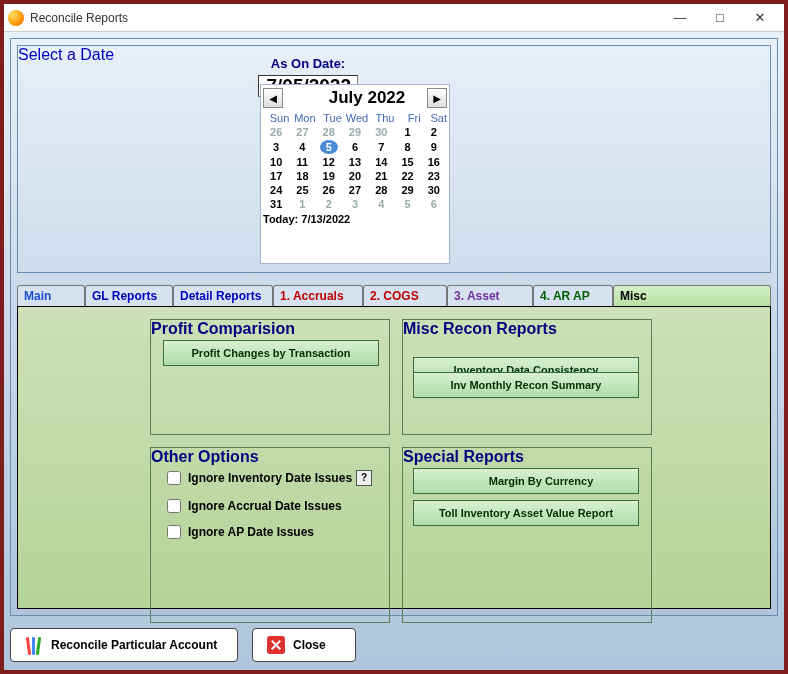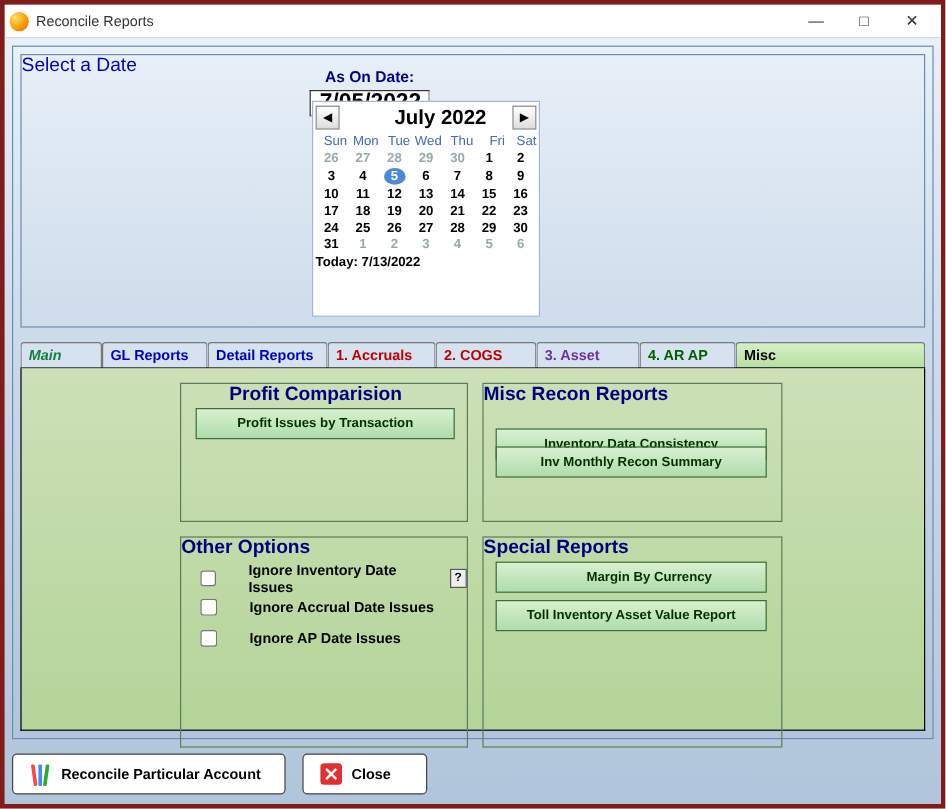--- a/index.html
+++ b/index.html
@@ -30,21 +30,21 @@
   .cal-grid th { color: #4169b5; font-weight: normal; padding: 1px 0; width: 14.28%; text-align: right; }
   .cal-grid th.sun { color: #4169b5; }
   .cal-grid td { text-align: center; padding: 1px 0; font-weight: bold; }
   .cal-grid td.dim { color: #9aa; }
   .cal-grid td .oval { display: inline-block; width: 18px; height: 14px; border-radius: 50%; background: #4a8bd6; color: #fff; line-height: 14px; }
   .cal-today { font-size: 11px; font-weight: bold; padding-top: 2px; }
 
   .tabs-row { position: absolute; top: 246px; left: 6px; right: 6px; height: 22px; display: flex; border-bottom: 1px solid #000; }
   .tab { border: 1px solid #777; border-bottom: none; border-radius: 3px 3px 0 0; padding: 2px 6px; font-size: 12px; font-weight: bold; margin-right: 0px; background: #d6e2ef; cursor: pointer; white-space: nowrap; display:flex; align-items:center; }
   .tab.active { background: linear-gradient(#d4f0c8, #b8e0a0); border-bottom: none; }
-  .tab .t-main { color: #15803d; font-style: italic; }
+  .tab .t-main { color: #1d4ed8; }
   .tab .t-gl { color: #0000c0; }
   .tab .t-detail { color: #0000c0; }
   .tab .t-acc { color: #c00000; }
   .tab .t-cogs { color: #c00000; }
   .tab .t-asset { color: #7030a0; }
   .tab .t-arap { color: #006000; }
   .tab .t-misc { color: #000; }
   .tab.w-main { width: 68px; }
   .tab.w-gl { width: 88px; }
   .tab.w-detail { width: 100px; overflow:hidden; }
@@ -52,34 +52,34 @@
   .tab.w-cogs { width: 84px; }
   .tab.w-asset { width: 86px; }
   .tab.w-arap { width: 80px; }
   .tab.w-misc { flex: 1; }
 
   .tab-body { position: absolute; top: 268px; left: 6px; right: 6px; bottom: 6px; background: linear-gradient(#cde0b8, #b4d498); border: 1px solid #000; border-top: none; }
 
   .groupbox { position: absolute; border: 1px solid #5a7d58; }
   .groupbox .legend { color: #000080; font-weight: bold; }
 
-  .gb-profit { top: 12px; left: 132px; width: 240px; height: 116px; padding-left: 40px; }
+  .gb-profit { top: 12px; left: 132px; width: 240px; height: 116px; }
   .gb-other  { top: 140px; left: 132px; width: 240px; height: 176px; }
   .gb-misc   { top: 12px; left: 384px; width: 250px; height: 116px; }
   .gb-special{ top: 140px; left: 384px; width: 250px; height: 176px; }
 
   .green-btn { display: block; height: 26px; background: linear-gradient(#d8f0d0,#b0dcac); border: 1px solid #3a6e3a; font-size: 11px; font-weight: bold; color: #003000; cursor: pointer; }
 
   .gb-profit .green-btn { position:absolute; top: 20px; left: 12px; width: 216px; }
   .gb-misc .green-btn.b1 { position:absolute; top: 37px; left: 10px; width: 226px; text-decoration: underline; }
   .gb-misc .green-btn.b2 { position:absolute; top: 52px; left: 10px; width: 226px; }
   .gb-special .green-btn.b1 { position:absolute; top: 20px; left: 10px; width: 226px; padding-left: 36px; }
   .gb-special .green-btn.b2 { position:absolute; top: 52px; left: 10px; width: 226px; }
 
-  .chk-row { position: absolute; left: 12px; display: flex; align-items: center; gap: 24px; }
+  .chk-row { position: absolute; left: 12px; display: flex; align-items: center; gap: 4px; }
   .chk-row input { width: 14px; height: 14px; }
   .chk-row label { font-size: 12px; font-weight: bold; color: #000; }
   .chk1 { top: 20px; }
   .chk2 { top: 48px; }
   .chk3 { top: 74px; }
   .help-btn { width: 16px; height: 16px; border: 1px solid #555; background: #eee; font-size: 10px; font-weight: bold; padding:0; cursor:pointer; line-height:1; }
 
   .bottom-bar { position: absolute; bottom: 6px; left: 6px; right: 6px; height: 36px; display: flex; }
   .bar-btn { height: 34px; border: 1px solid #444; background: #fff; border-radius: 4px; font-size: 12px; font-weight: bold; display: flex; align-items: center; gap: 8px; padding: 0 14px; cursor: pointer; }
   .bar-btn.r1 { width: 228px; }
@@ -225,21 +225,21 @@
           </div>
         <div class="tab w-misc active">
             <span class="t-misc">Misc</span>
           </div>
       </div>
 
       <div class="tab-body">
 
         <div class="groupbox gb-profit">
           <span class="legend">Profit Comparision</span>
-          <button class="green-btn">Profit Issues by Transaction</button>
+          <button class="green-btn">Profit Changes by Transaction</button>
         </div>
 
         <div class="groupbox gb-misc">
           <span class="legend">Misc Recon Reports</span>
           <button class="green-btn b1">Inventory Data Consistency</button>
           <button class="green-btn b2">Inv Monthly Recon Summary</button>
         </div>
 
         <div class="groupbox gb-other">
           <span class="legend">Other Options</span>

